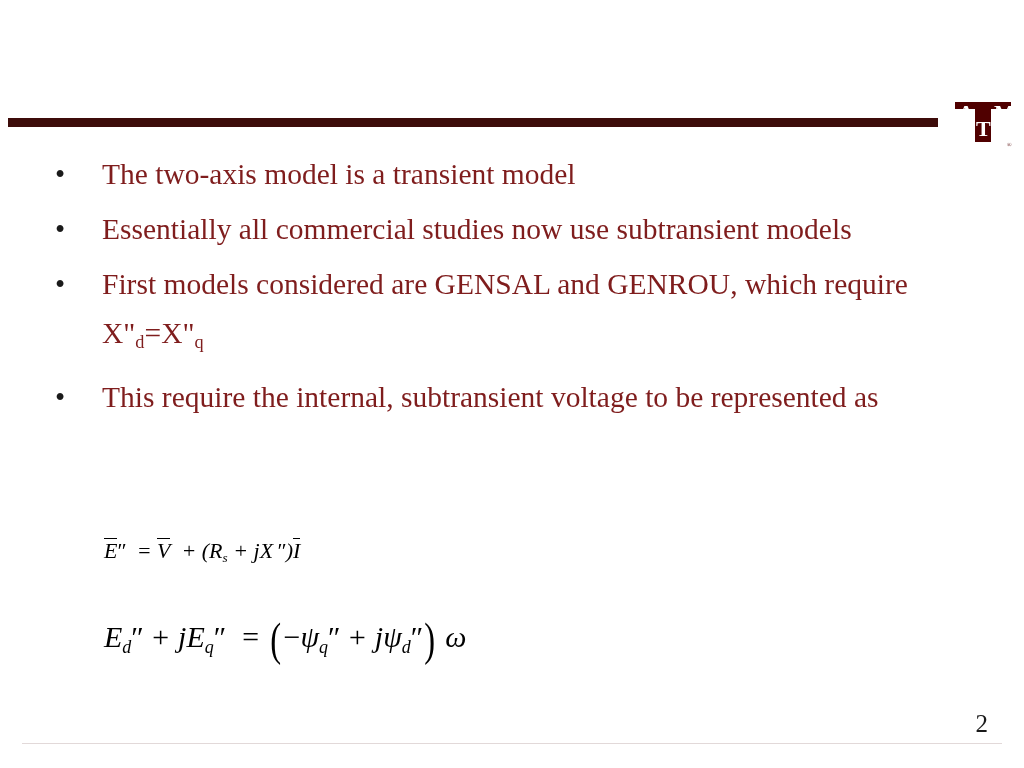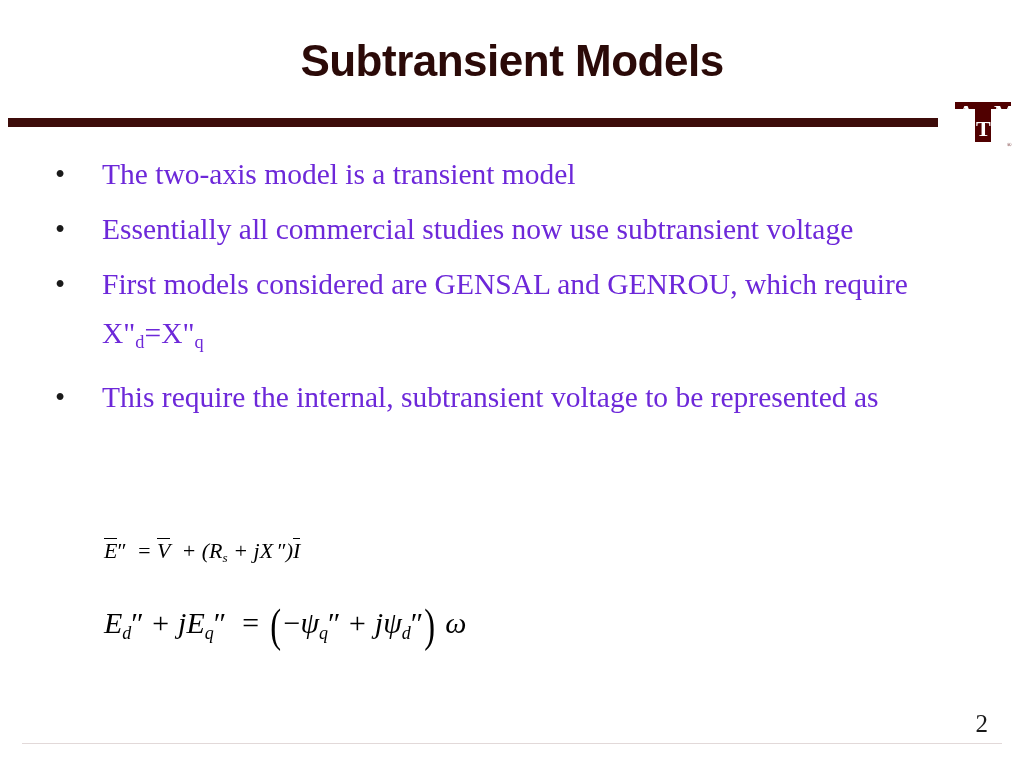--- a/index.html
+++ b/index.html
@@ -73,21 +73,21 @@
     line-height: 49px;
     color: #1a1a1a;
     text-align: left;
     padding-left: 9px;
     box-sizing: border-box;
   }
   .bullet-text {
     flex: 1 1 auto;
     font-size: 29.5px;
     line-height: 49px;
-    color: #6d28d9;
+    color: #7f1d1d;
   }
   .bullet-text sub {
     font-size: 0.62em;
     vertical-align: -0.28em;
   }
 
   
   .equations {
     position: absolute;
     top: 528px;
@@ -101,21 +101,21 @@
     color: #000;
     white-space: nowrap;
   }
   .eq1 {
     font-size: 22px;
     line-height: 46px;
   }
   .eq2 {
     font-size: 30px;
     line-height: 56px;
-    margin-top: 14px;
+    margin-top: 28px;
   }
   .ovl {
     border-top: 1.6px solid #000;
     padding-top: 1px;
     display: inline-block;
     line-height: 1.0;
   }
   .sub {
     font-size: 0.60em;
     vertical-align: -0.32em;
@@ -153,21 +153,20 @@
     font-family: "Liberation Serif", serif;
     font-size: 25px;
     color: #1a1a1a;
   }
 </style>
 </head>
 <body>
 
 <div class="slide">
 
-  <div class="slide-title">Subtransient Models</div>
 
   <div class="title-rule"></div>
 
   <div class="logo">
     <svg width="62" height="52" viewBox="0 0 62 52">
       <g fill="#500000">
         <path d="M3 4 h56 v7 h-20 v33 h-16 v-33 h-20 z"></path>
       </g>
       <g fill="#ffffff" font-family="Liberation Serif, serif" font-weight="bold" font-size="22">
         <text x="6" y="22">A</text>
@@ -182,21 +181,21 @@
 
   <div class="bullets">
 
     <div class="bullet-row">
       <span class="bullet-mark">•</span>
       <span class="bullet-text">The two-axis model is a transient model</span>
     </div>
 
     <div class="bullet-row">
       <span class="bullet-mark">•</span>
-      <span class="bullet-text">Essentially all commercial studies now use subtransient voltage</span>
+      <span class="bullet-text">Essentially all commercial studies now use subtransient models</span>
     </div>
 
     <div class="bullet-row">
       <span class="bullet-mark">•</span>
       <span class="bullet-text"><span>First models considered are GENSAL and GENROU, which require X"</span><sub>d</sub><span>=X"</span><sub>q</sub></span>
     </div>
 
     <div class="bullet-row">
       <span class="bullet-mark">•</span>
       <span class="bullet-text">This require the internal, subtransient voltage to be represented as</span>

